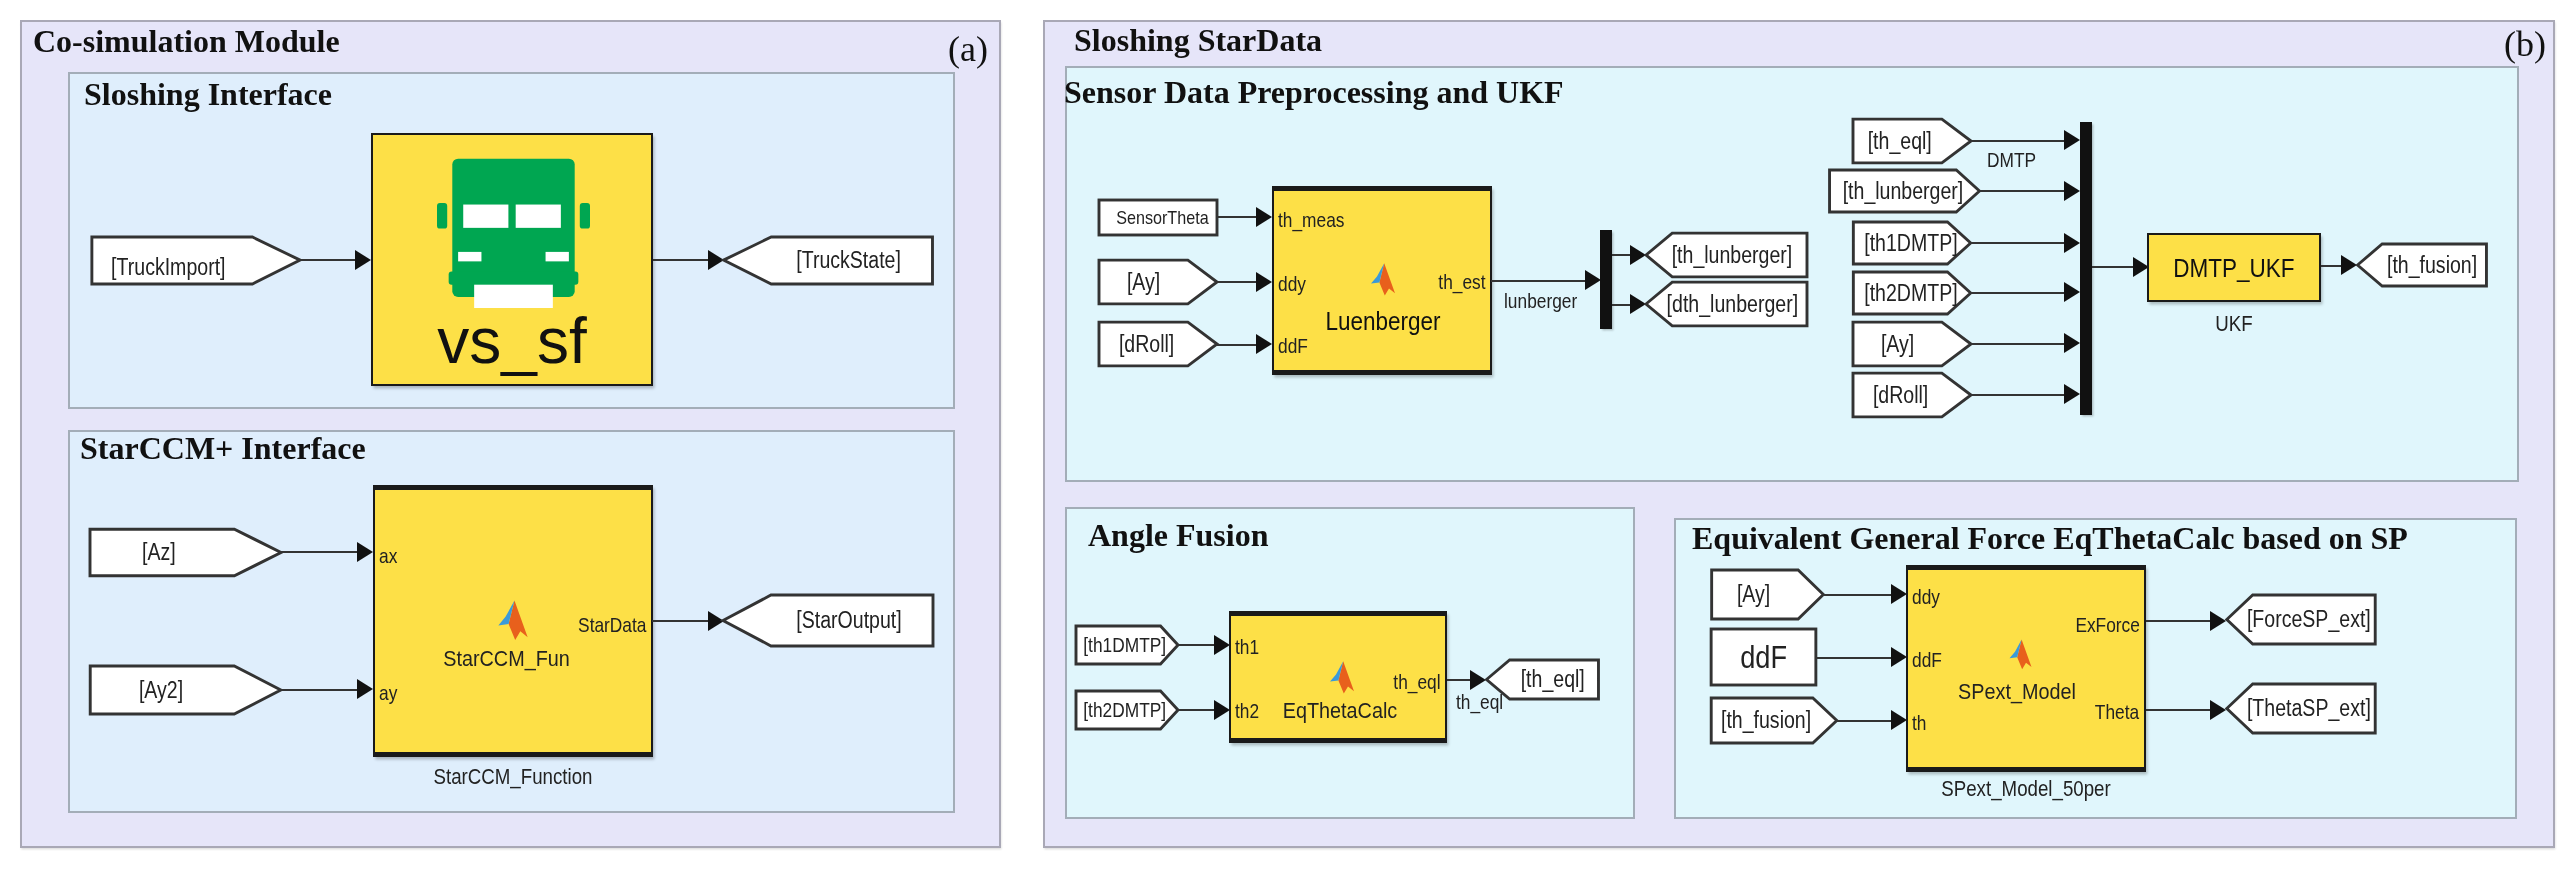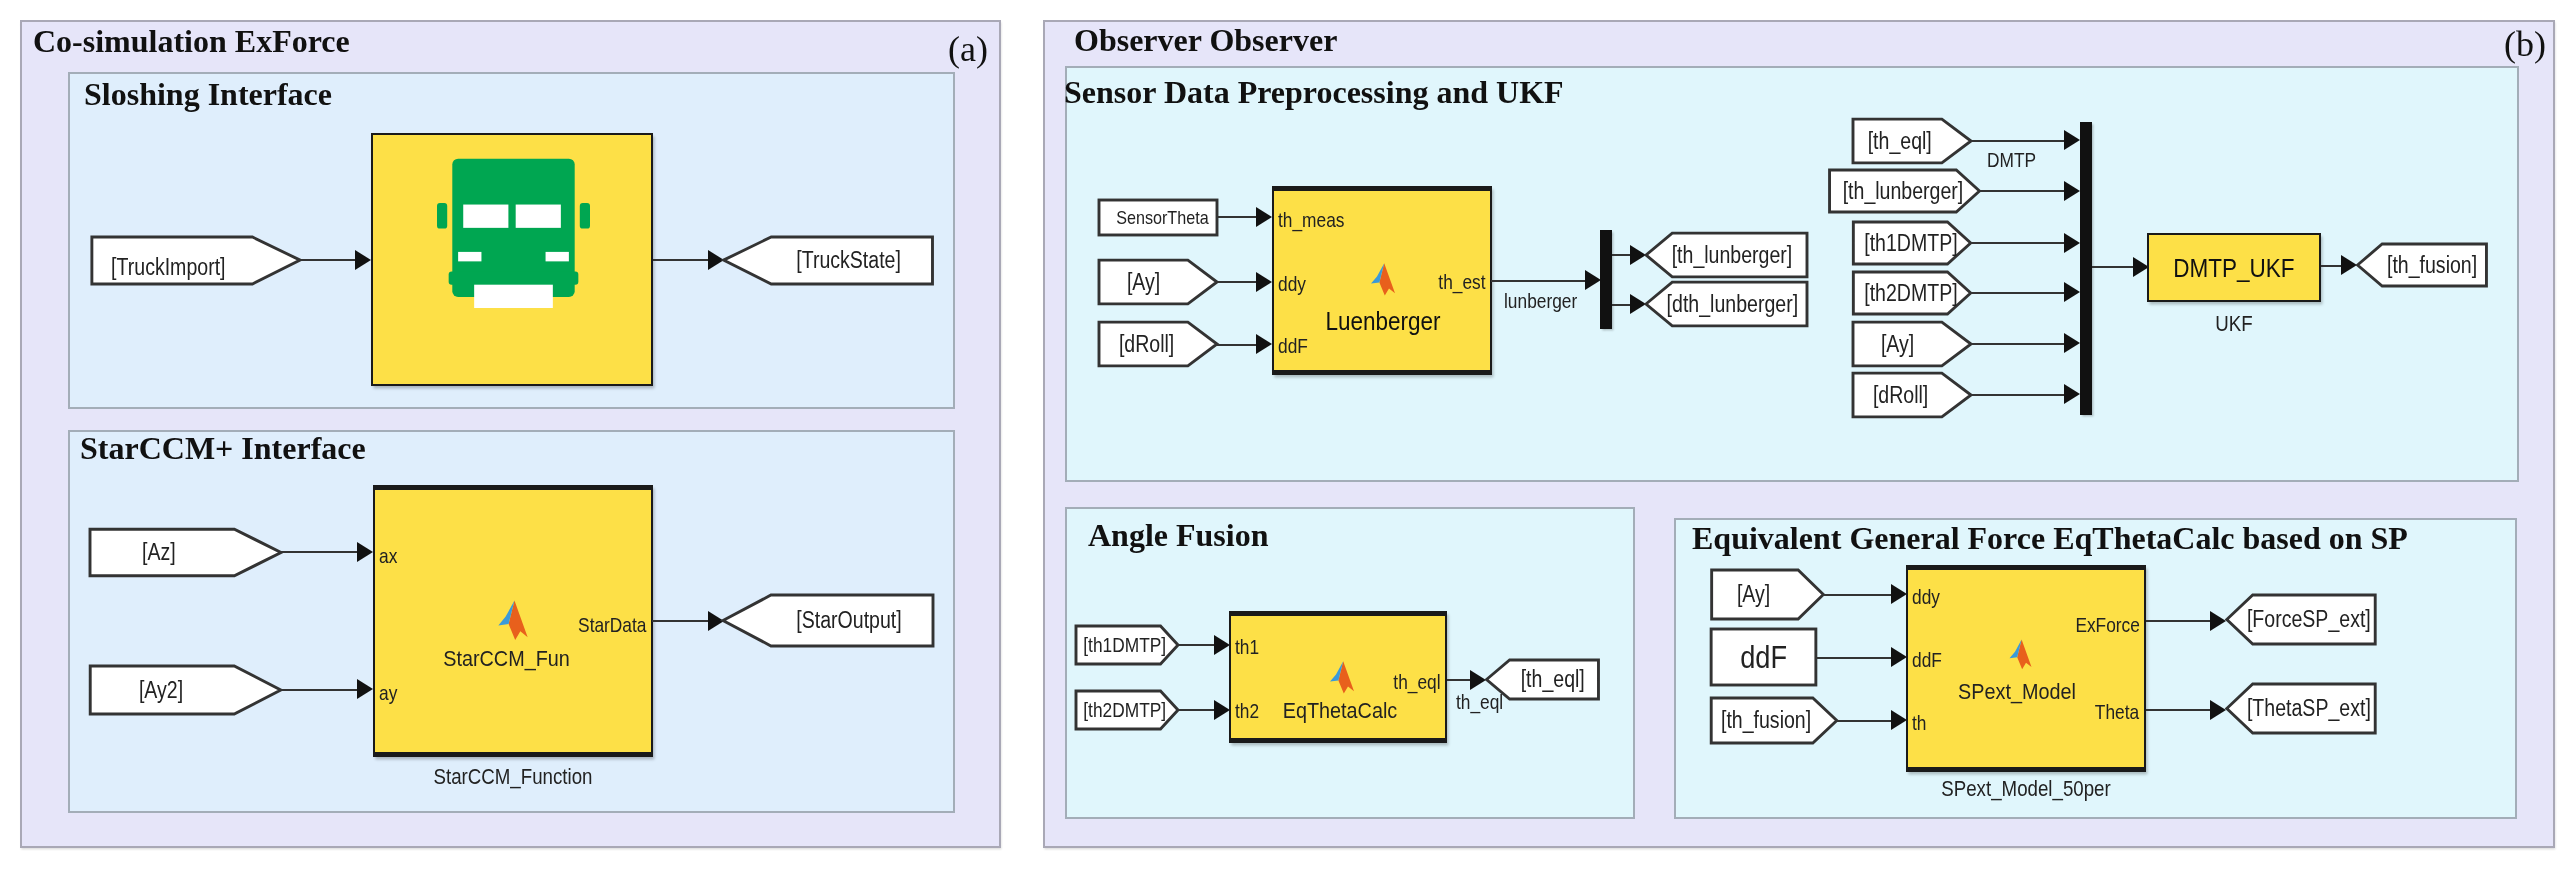--- a/index.html
+++ b/index.html
@@ -29,21 +29,21 @@
   .line { position: absolute; height: 2.2px; background: #333; }
   .arrow { position: absolute; width: 0; height: 0; border-top: 10.2px solid transparent; border-bottom: 10.2px solid transparent;
            border-left: 16px solid #111; }
   .bar { position: absolute; background: #111; box-shadow: 1.5px 2.2px 2.2px rgba(0,0,0,0.25); }
   .mlogo { position: absolute; }
 </style>
 </head>
 <body>
 
 <div class="outer" style="left:19.7px;top:19.7px;width:981px;height:828px;"></div>
-<div class="title outer-title" style="left:33px;top:23px;">Co-simulation ExForce</div>
+<div class="title outer-title" style="left:33px;top:23px;">Co-simulation Module</div>
 <div class="panel-label" style="left:948px;top:28px;">(a)</div>
 
 <div class="inner blue" style="left:68px;top:72px;width:887px;height:337px;"></div>
 <div class="title inner-title" style="left:84px;top:76px;">Sloshing Interface</div>
 
 <div class="tag" style="left:91px;top:237px;width:210px;height:60px;">
   <svg width="210" height="47" viewBox="0 0 288 65">
       <polygon points="0,0 222,0 288,32 222,65 0,65" fill="#fff" stroke="#333" stroke-width="4"></polygon>
     </svg>
   <span style="left:10.2px;">[TruckImport]</span>
@@ -56,20 +56,21 @@
     <rect x="21" y="5" width="168" height="190" rx="8" fill="#00a651"></rect>
     <rect x="0" y="66" width="14" height="35" rx="4" fill="#00a651"></rect>
     <rect x="196" y="66" width="14" height="35" rx="4" fill="#00a651"></rect>
     <rect x="36" y="68" width="62" height="32" fill="#fff"></rect>
     <rect x="108" y="68" width="62" height="32" fill="#fff"></rect>
     <rect x="29" y="133" width="32" height="13" fill="#fff"></rect>
     <rect x="149" y="133" width="32" height="13" fill="#fff"></rect>
     <rect x="16" y="160" width="178" height="18" rx="4" fill="#00a651"></rect>
     <rect x="51" y="178" width="108" height="32" fill="#fff"></rect>
   </svg>
+  <div class="abs" style="left:0;right:0;top:169px;text-align:center;font-size:64px;color:#111;">vs_sf</div>
 </div>
 
 <div class="line" style="left:653px;top:259px;width:58px;"></div>
 <div class="arrow" style="left:708px;top:250px;"></div>
 <div class="tag" style="left:723px;top:237px;width:210px;height:47px;">
   <svg width="210" height="47" viewBox="0 0 289 65">
       <polygon points="0,32 66,0 289,0 289,65 66,65" fill="#fff" stroke="#333" stroke-width="4"></polygon>
     </svg>
   <span style="left:64px;">[TruckState]</span>
 </div>
@@ -110,21 +111,21 @@
 <div class="line" style="left:652px;top:620px;width:58px;"></div>
 <div class="arrow" style="left:708px;top:611px;"></div>
 <div class="tag" style="left:723px;top:595px;width:210px;height:51px;">
   <svg width="210" height="51" viewBox="0 0 289 70">
       <polygon points="0,35 66,0 289,0 289,70 66,70" fill="#fff" stroke="#333" stroke-width="4"></polygon>
     </svg>
   <span style="left:64px;">[StarOutput]</span>
 </div>
 
 <div class="outer" style="left:1043px;top:19.7px;width:1512px;height:828px;"></div>
-<div class="title outer-title" style="left:1074px;top:22px;">Observer Observer</div>
+<div class="title outer-title" style="left:1074px;top:22px;">Sloshing StarData</div>
 <div class="panel-label" style="left:2504px;top:23px;">(b)</div>
 
 <div class="inner cyan" style="left:1065px;top:66px;width:1454px;height:416px;"></div>
 <div class="title inner-title" style="left:1064px;top:74px;">Sensor Data Preprocessing and UKF</div>
 
 <div class="tag" style="left:1099px;top:200px;width:118px;height:35px;">
   <svg width="118" height="35" viewBox="0 0 162 48">
       <rect x="0" y="0" width="162" height="48" fill="#fff" stroke="#333" stroke-width="4"></rect>
     </svg>
   <span style="left:8.7px;font-size:19px;">SensorTheta</span>

